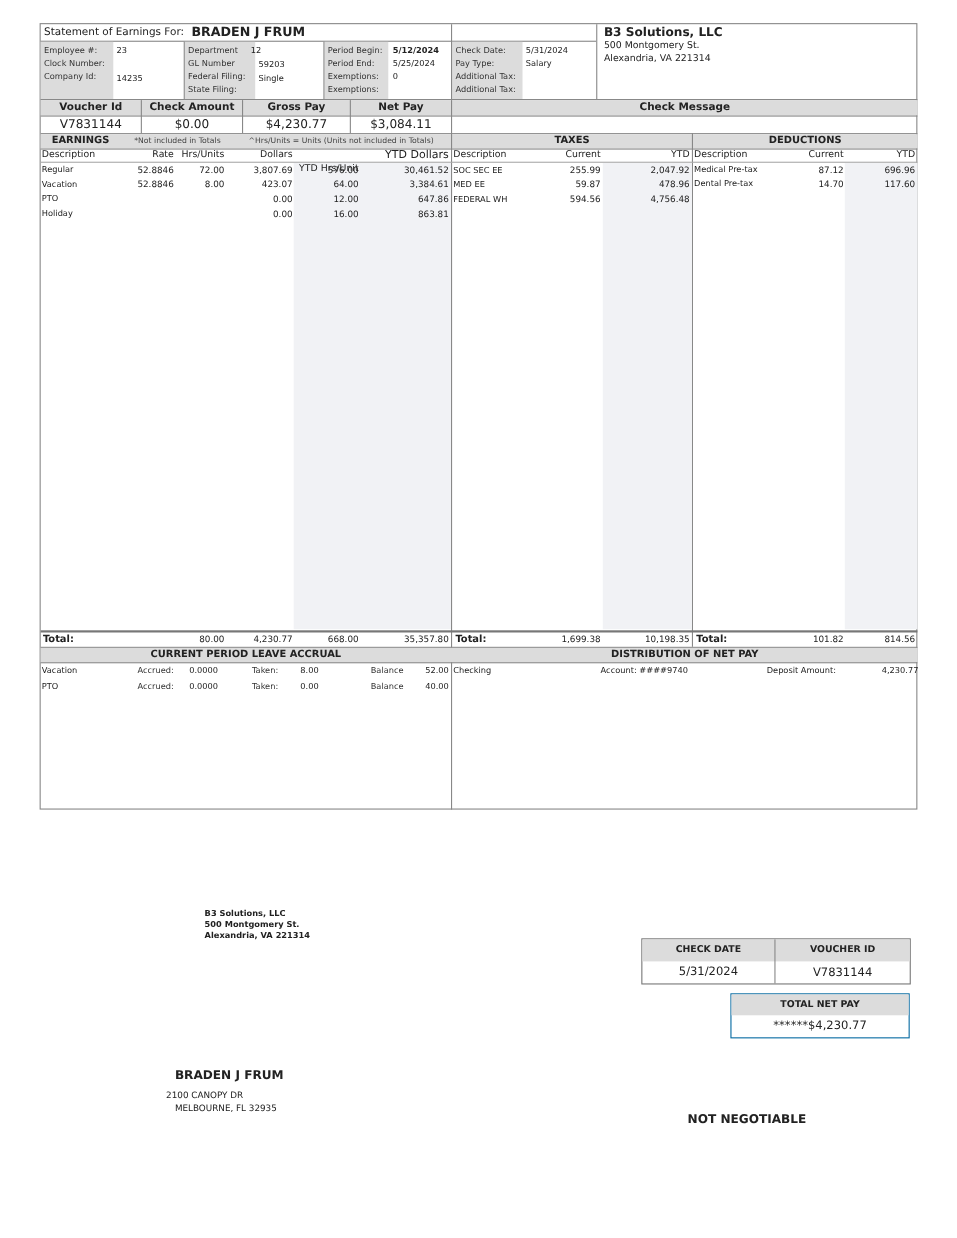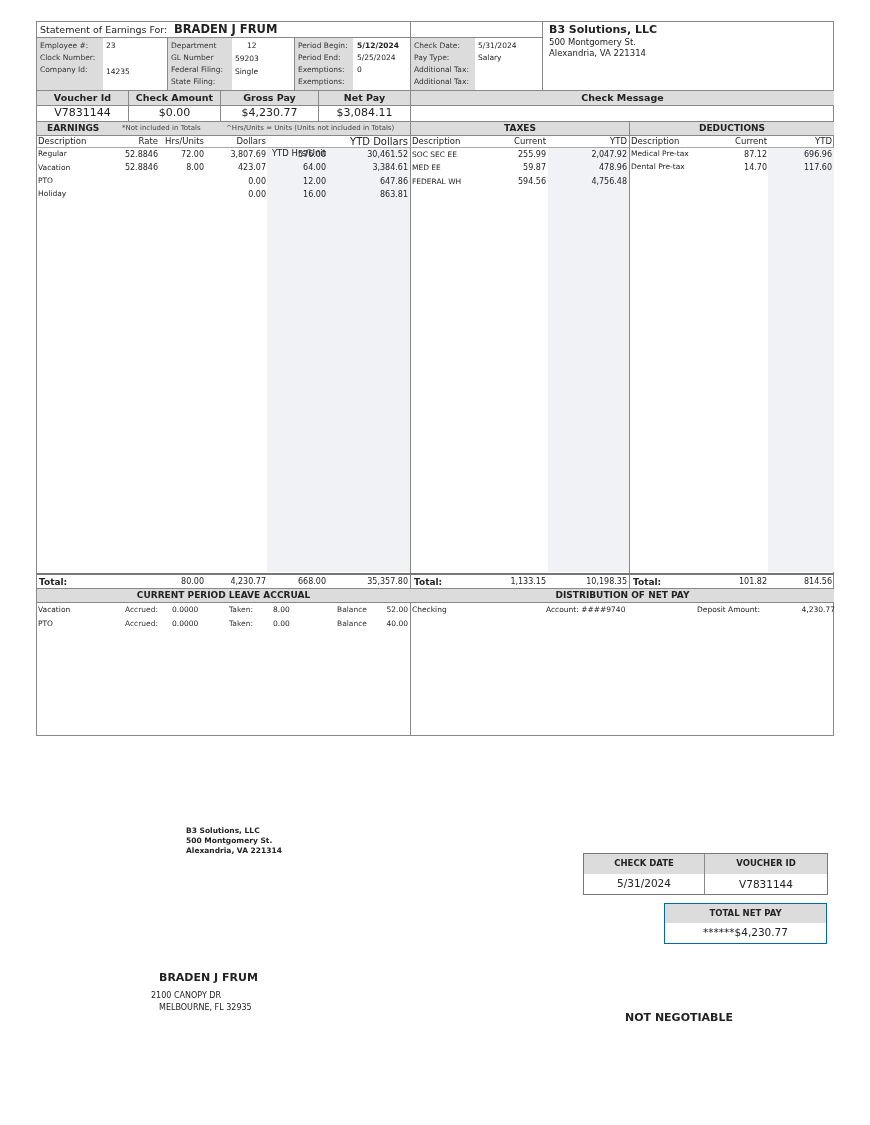--- a/index.html
+++ b/index.html
@@ -39,21 +39,21 @@
 <div class="vl" style="left:542px;top:22px;height:68px;"></div>
 
 <span class="cell tiny lbl" style="left:40px;top:41px;">Employee #:</span>
 <span class="cell tiny" style="left:106px;top:41px;">23</span>
 <span class="cell tiny lbl" style="left:40px;top:53px;">Clock Number:</span>
 <span class="cell tiny" style="left:106px;top:53px;"></span>
 <span class="cell tiny lbl" style="left:40px;top:65px;">Company Id:</span>
 <span class="cell tiny" style="left:106px;top:67px;">14235</span>
 
 <span class="cell tiny lbl" style="left:171px;top:41px;">Department</span>
-<span class="cell tiny" style="left:247px;top:41px;">12</span>
+<span class="cell tiny" style="left:228px;top:41px;">12</span>
 <span class="cell tiny lbl" style="left:171px;top:53px;">GL Number</span>
 <span class="cell tiny" style="left:235px;top:54px;">59203</span>
 <span class="cell tiny lbl" style="left:171px;top:65px;">Federal Filing:</span>
 <span class="cell tiny" style="left:235px;top:67px;">Single</span>
 <span class="cell tiny lbl" style="left:171px;top:77px;">State Filing:</span>
 <span class="cell tiny" style="left:235px;top:77px;"></span>
 
 <span class="cell tiny lbl" style="left:298px;top:41px;">Period Begin:</span>
 <span class="cell tiny" style="left:357px;top:41px;font-weight:bold;">5/12/2024</span>
 <span class="cell tiny lbl" style="left:298px;top:53px;">Period End:</span>
@@ -183,21 +183,21 @@
 </div>
 
 <div class="hl" style="left:37px;top:573px;width:797px;height:2px;background:#777;"></div>
 <span class="cell b" style="left:39px;top:577px;font-size:9px;">Total:</span>
 <span class="cell sm r" style="left:160px;width:44px;top:577px;">80.00</span>
 <span class="cell sm r" style="left:215px;width:51px;top:577px;">4,230.77</span>
 <span class="cell sm r" style="left:268px;width:58px;top:577px;">668.00</span>
 <span class="cell sm r" style="left:340px;width:68px;top:577px;">35,357.80</span>
 
 <span class="cell b" style="left:414px;top:577px;font-size:9px;">Total:</span>
-<span class="cell sm r" style="left:490px;width:56px;top:577px;">1,133.15</span>
+<span class="cell sm r" style="left:490px;width:56px;top:577px;">1,699.38</span>
 <span class="cell sm r" style="left:550px;width:77px;top:577px;">10,198.35</span>
 
 <span class="cell b" style="left:633px;top:577px;font-size:9px;">Total:</span>
 <span class="cell sm r" style="left:710px;width:57px;top:577px;">101.82</span>
 <span class="cell sm r" style="left:770px;width:62px;top:577px;">814.56</span>
 
 <div class="hl" style="left:37px;top:588px;width:797px;"></div>
 <div class="abs hdr-gray" style="left:37px;top:589px;width:797px;height:13px;"></div>
 <div class="hl" style="left:37px;top:602px;width:797px;"></div>
 <span class="cell b c" style="left:37px;width:373px;top:590px;font-size:9px;">CURRENT PERIOD LEAVE ACCRUAL</span>

